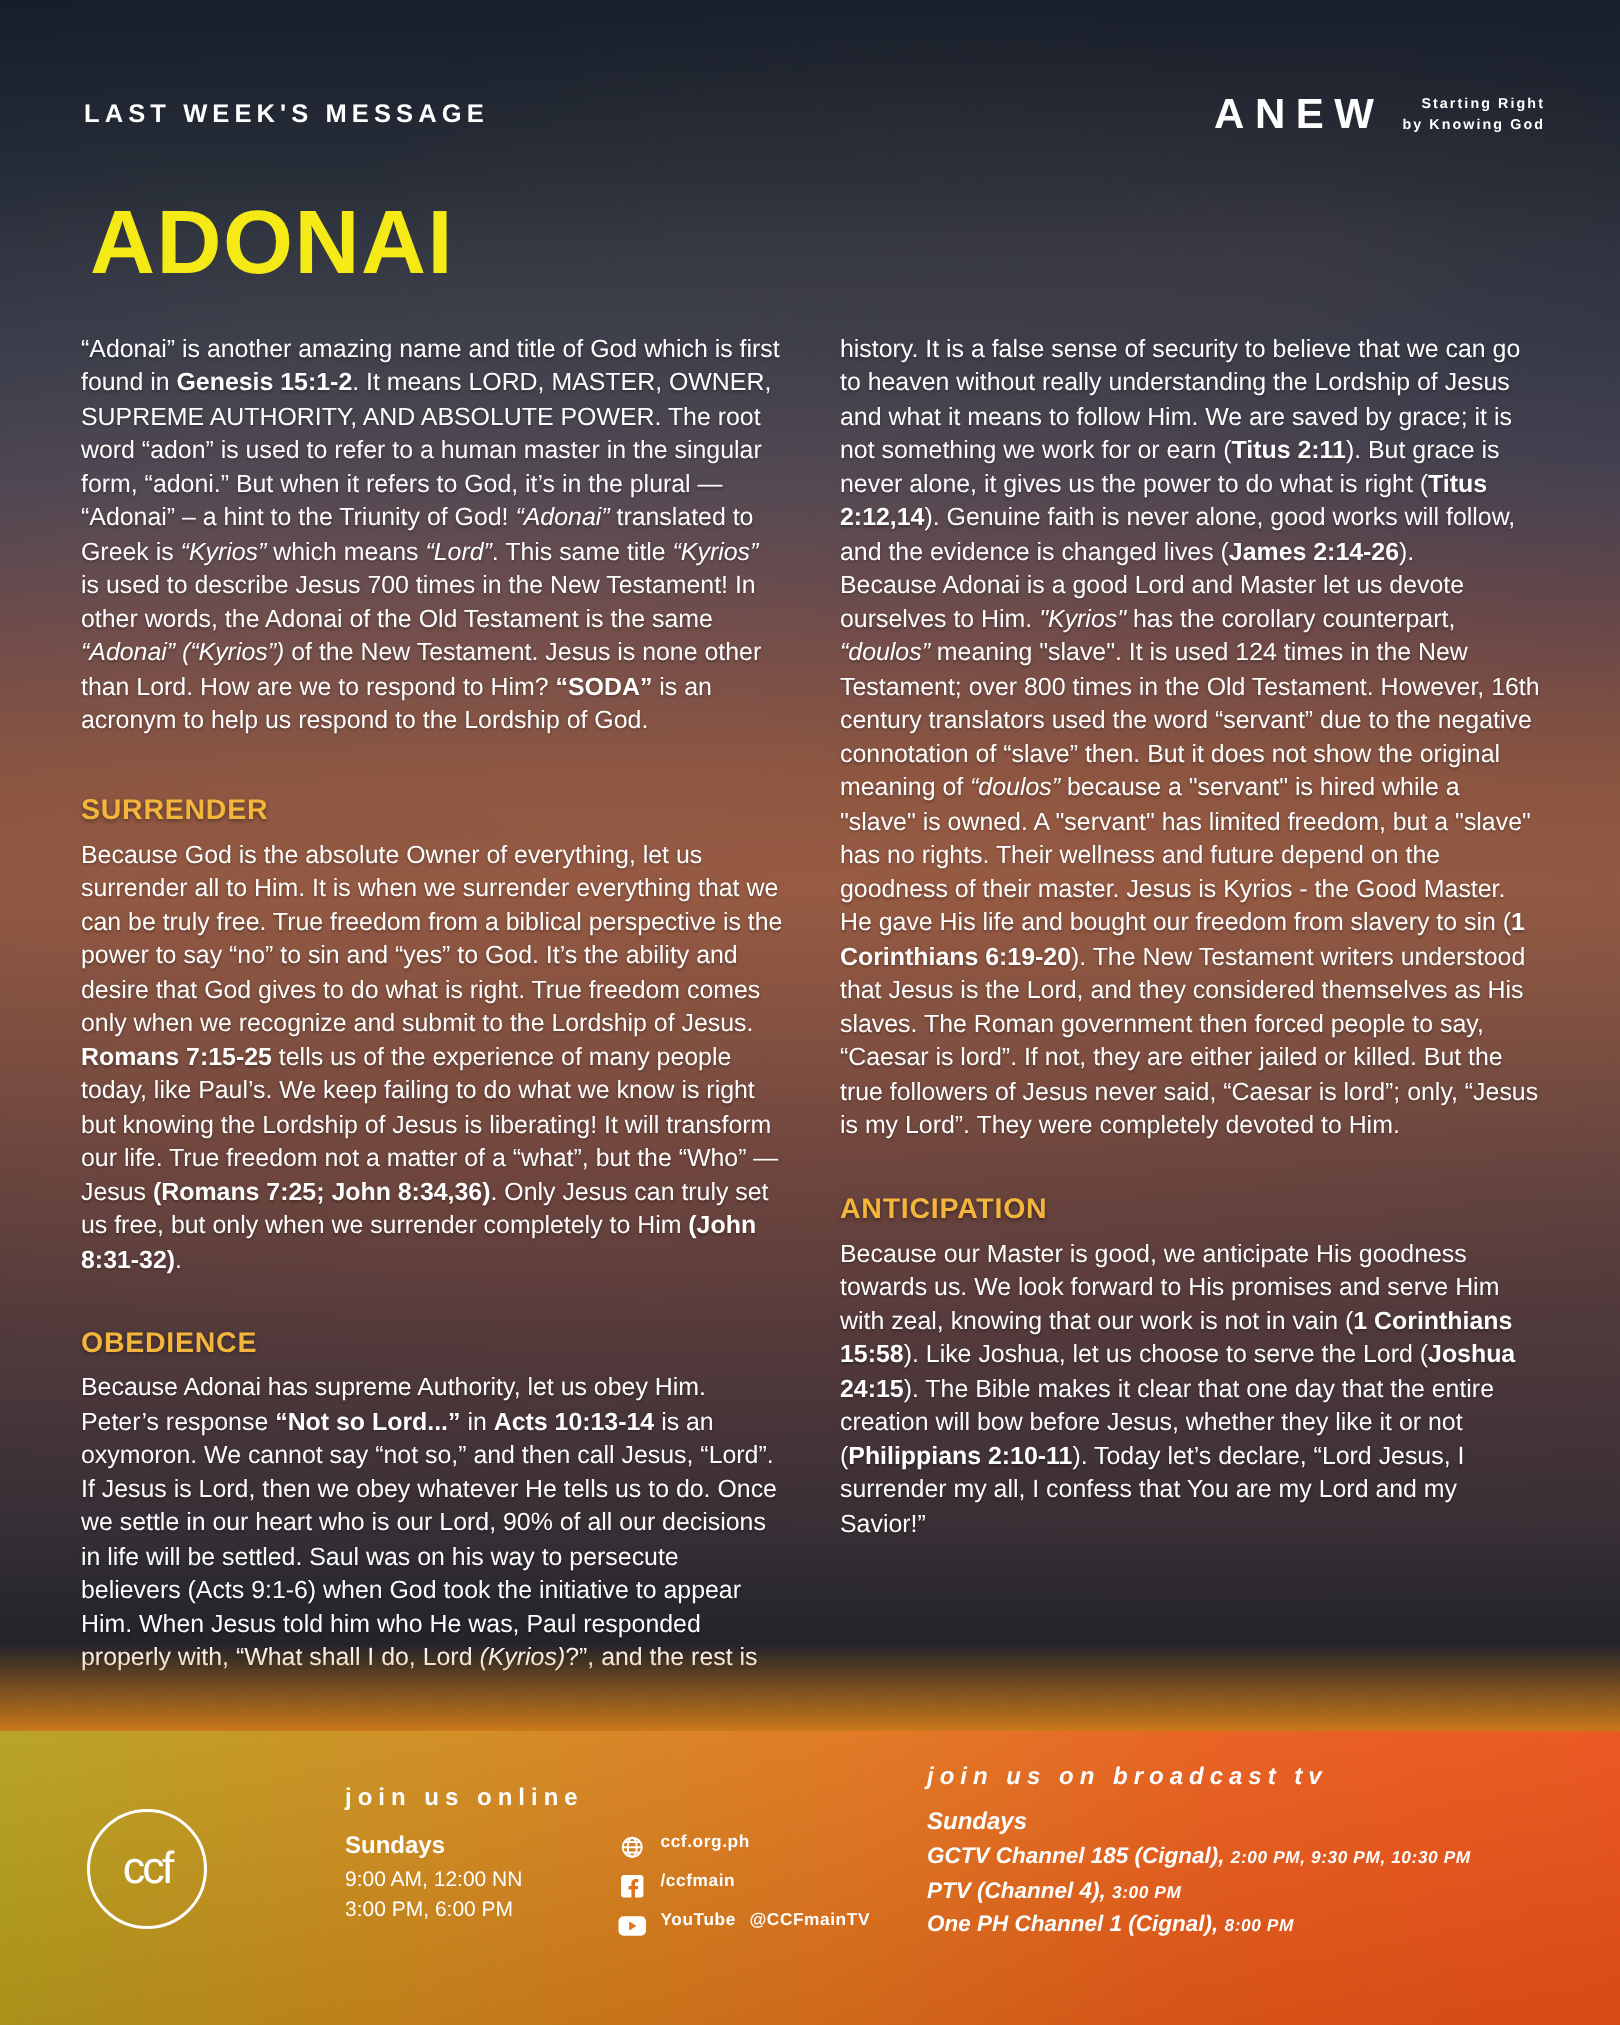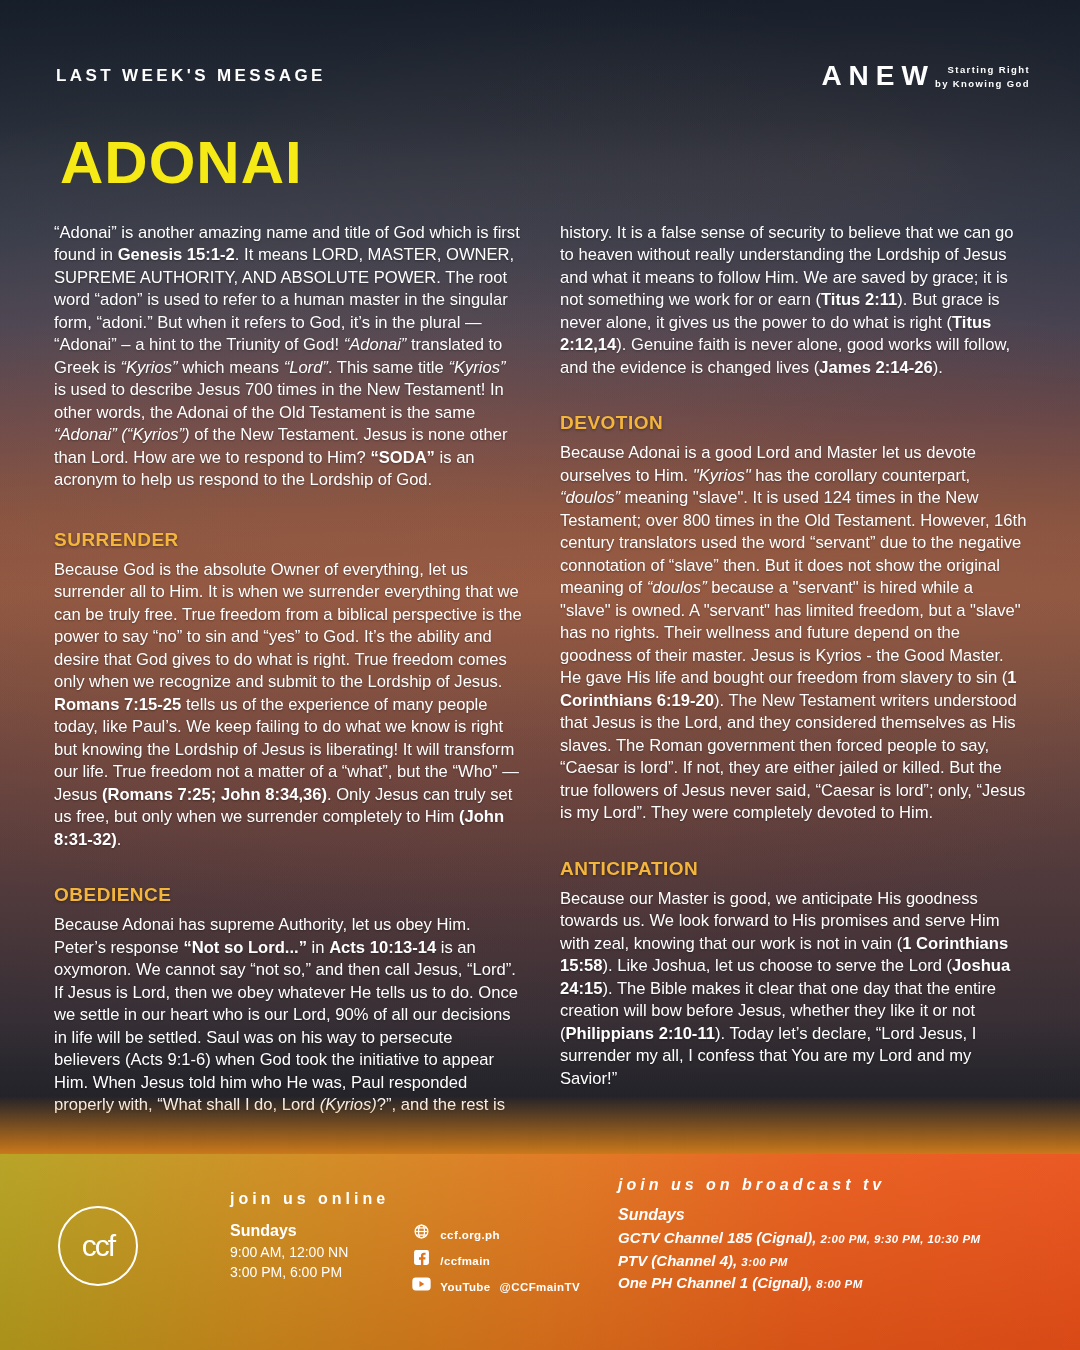--- a/index.html
+++ b/index.html
@@ -107,20 +107,21 @@
     font-size: 17px;
     font-weight: bold;
     letter-spacing: 3.4px;
   }
   .brand {
     position: absolute;
     right: 0;
     top: 0;
     display: flex;
     align-items: flex-start;
+    gap: 12px;
   }
   .brand-name {
     color: #ffffff;
     font-size: 28px;
     font-weight: bold;
     letter-spacing: 7px;
     line-height: 1;
     padding-top: 2px;
   }
   .brand-tag {
@@ -260,21 +261,21 @@
   }
   .sm { font-size: 11.5px; font-weight: bold; letter-spacing: 0.4px; }
   .f-two {
     display: flex;
     gap: 28px;
   }
   .f-times { width: 160px; padding-top: 2px;}
   .f-social { padding-top: 2px; }
   .soc-row {
     display: flex;
-    align-items: flex-end;
+    align-items: flex-start;
     gap: 9px;
     margin-bottom: 7px;
     font-size: 14px;
     color: #ffffff;
   }
   .soc-ico {
     width: 19px; height: 19px;
     display: inline-flex;
     align-items: center;
     justify-content: center;
@@ -317,21 +318,20 @@
       <h2 class="section first">SURRENDER</h2>
       <p class="body">Because God is the absolute Owner of everything, let us surrender all to Him. It is when we surrender everything that we can be truly free. True freedom from a biblical perspective is the power to say “no” to sin and “yes” to God. It’s the ability and desire that God gives to do what is right. True freedom comes only when we recognize and submit to the Lordship of Jesus. <b>Romans 7:15-25</b> tells us of the experience of many people today, like Paul’s. We keep failing to do what we know is right but knowing the Lordship of Jesus is liberating! It will transform our life. True freedom not a matter of a “what”, but the “Who” — Jesus <b>(Romans 7:25; John 8:34,36)</b>. Only Jesus can truly set us free, but only when we surrender completely to Him <b>(John 8:31-32)</b>.</p>
 
       <h2 class="section">OBEDIENCE</h2>
       <p class="body">Because Adonai has supreme Authority, let us obey Him. Peter’s response <b>“Not so Lord...”</b> in <b>Acts 10:13-14</b> is an oxymoron. We cannot say “not so,” and then call Jesus, “Lord”. If Jesus is Lord, then we obey whatever He tells us to do. Once we settle in our heart who is our Lord, 90% of all our decisions in life will be settled. Saul was on his way to persecute believers (Acts 9:1-6) when God took the initiative to appear Him. When Jesus told him who He was, Paul responded properly with, “What shall I do, Lord <i>(Kyrios)</i>?”, and the rest is</p>
     </div>
 
     <div class="col col-right">
       <p class="body">history. It is a false sense of security to believe that we can go to heaven without really understanding the Lordship of Jesus and what it means to follow Him. We are saved by grace; it is not something we work for or earn (<b>Titus 2:11</b>). But grace is never alone, it gives us the power to do what is right (<b>Titus 2:12,14</b>). Genuine faith is never alone, good works will follow, and the evidence is changed lives (<b>James 2:14-26</b>).</p>
 
-      <h2 class="section">DEVOTION</h2>
       <p class="body">Because Adonai is a good Lord and Master let us devote ourselves to Him. <i>"Kyrios"</i> has the corollary counterpart, <i>“doulos”</i> meaning "slave". It is used 124 times in the New Testament; over 800 times in the Old Testament. However, 16th century translators used the word “servant” due to the negative connotation of “slave” then. But it does not show the original meaning of <i>“doulos”</i> because a "servant" is hired while a "slave" is owned. A "servant" has limited freedom, but a "slave" has no rights. Their wellness and future depend on the goodness of their master. Jesus is Kyrios - the Good Master. He gave His life and bought our freedom from slavery to sin (<b>1 Corinthians 6:19-20</b>). The New Testament writers understood that Jesus is the Lord, and they considered themselves as His slaves. The Roman government then forced people to say, “Caesar is lord”. If not, they are either jailed or killed. But the true followers of Jesus never said, “Caesar is lord”; only, “Jesus is my Lord”. They were completely devoted to Him.</p>
 
       <h2 class="section">ANTICIPATION</h2>
       <p class="body">Because our Master is good, we anticipate His goodness towards us. We look forward to His promises and serve Him with zeal, knowing that our work is not in vain (<b>1 Corinthians 15:58</b>). Like Joshua, let us choose to serve the Lord (<b>Joshua 24:15</b>). The Bible makes it clear that one day that the entire creation will bow before Jesus, whether they like it or not (<b>Philippians 2:10-11</b>). Today let’s declare, “Lord Jesus, I surrender my all, I confess that You are my Lord and my Savior!”</p>
     </div>
   </div>
 
   <div class="footer-top-fade"></div>
   <div class="footer">
 

